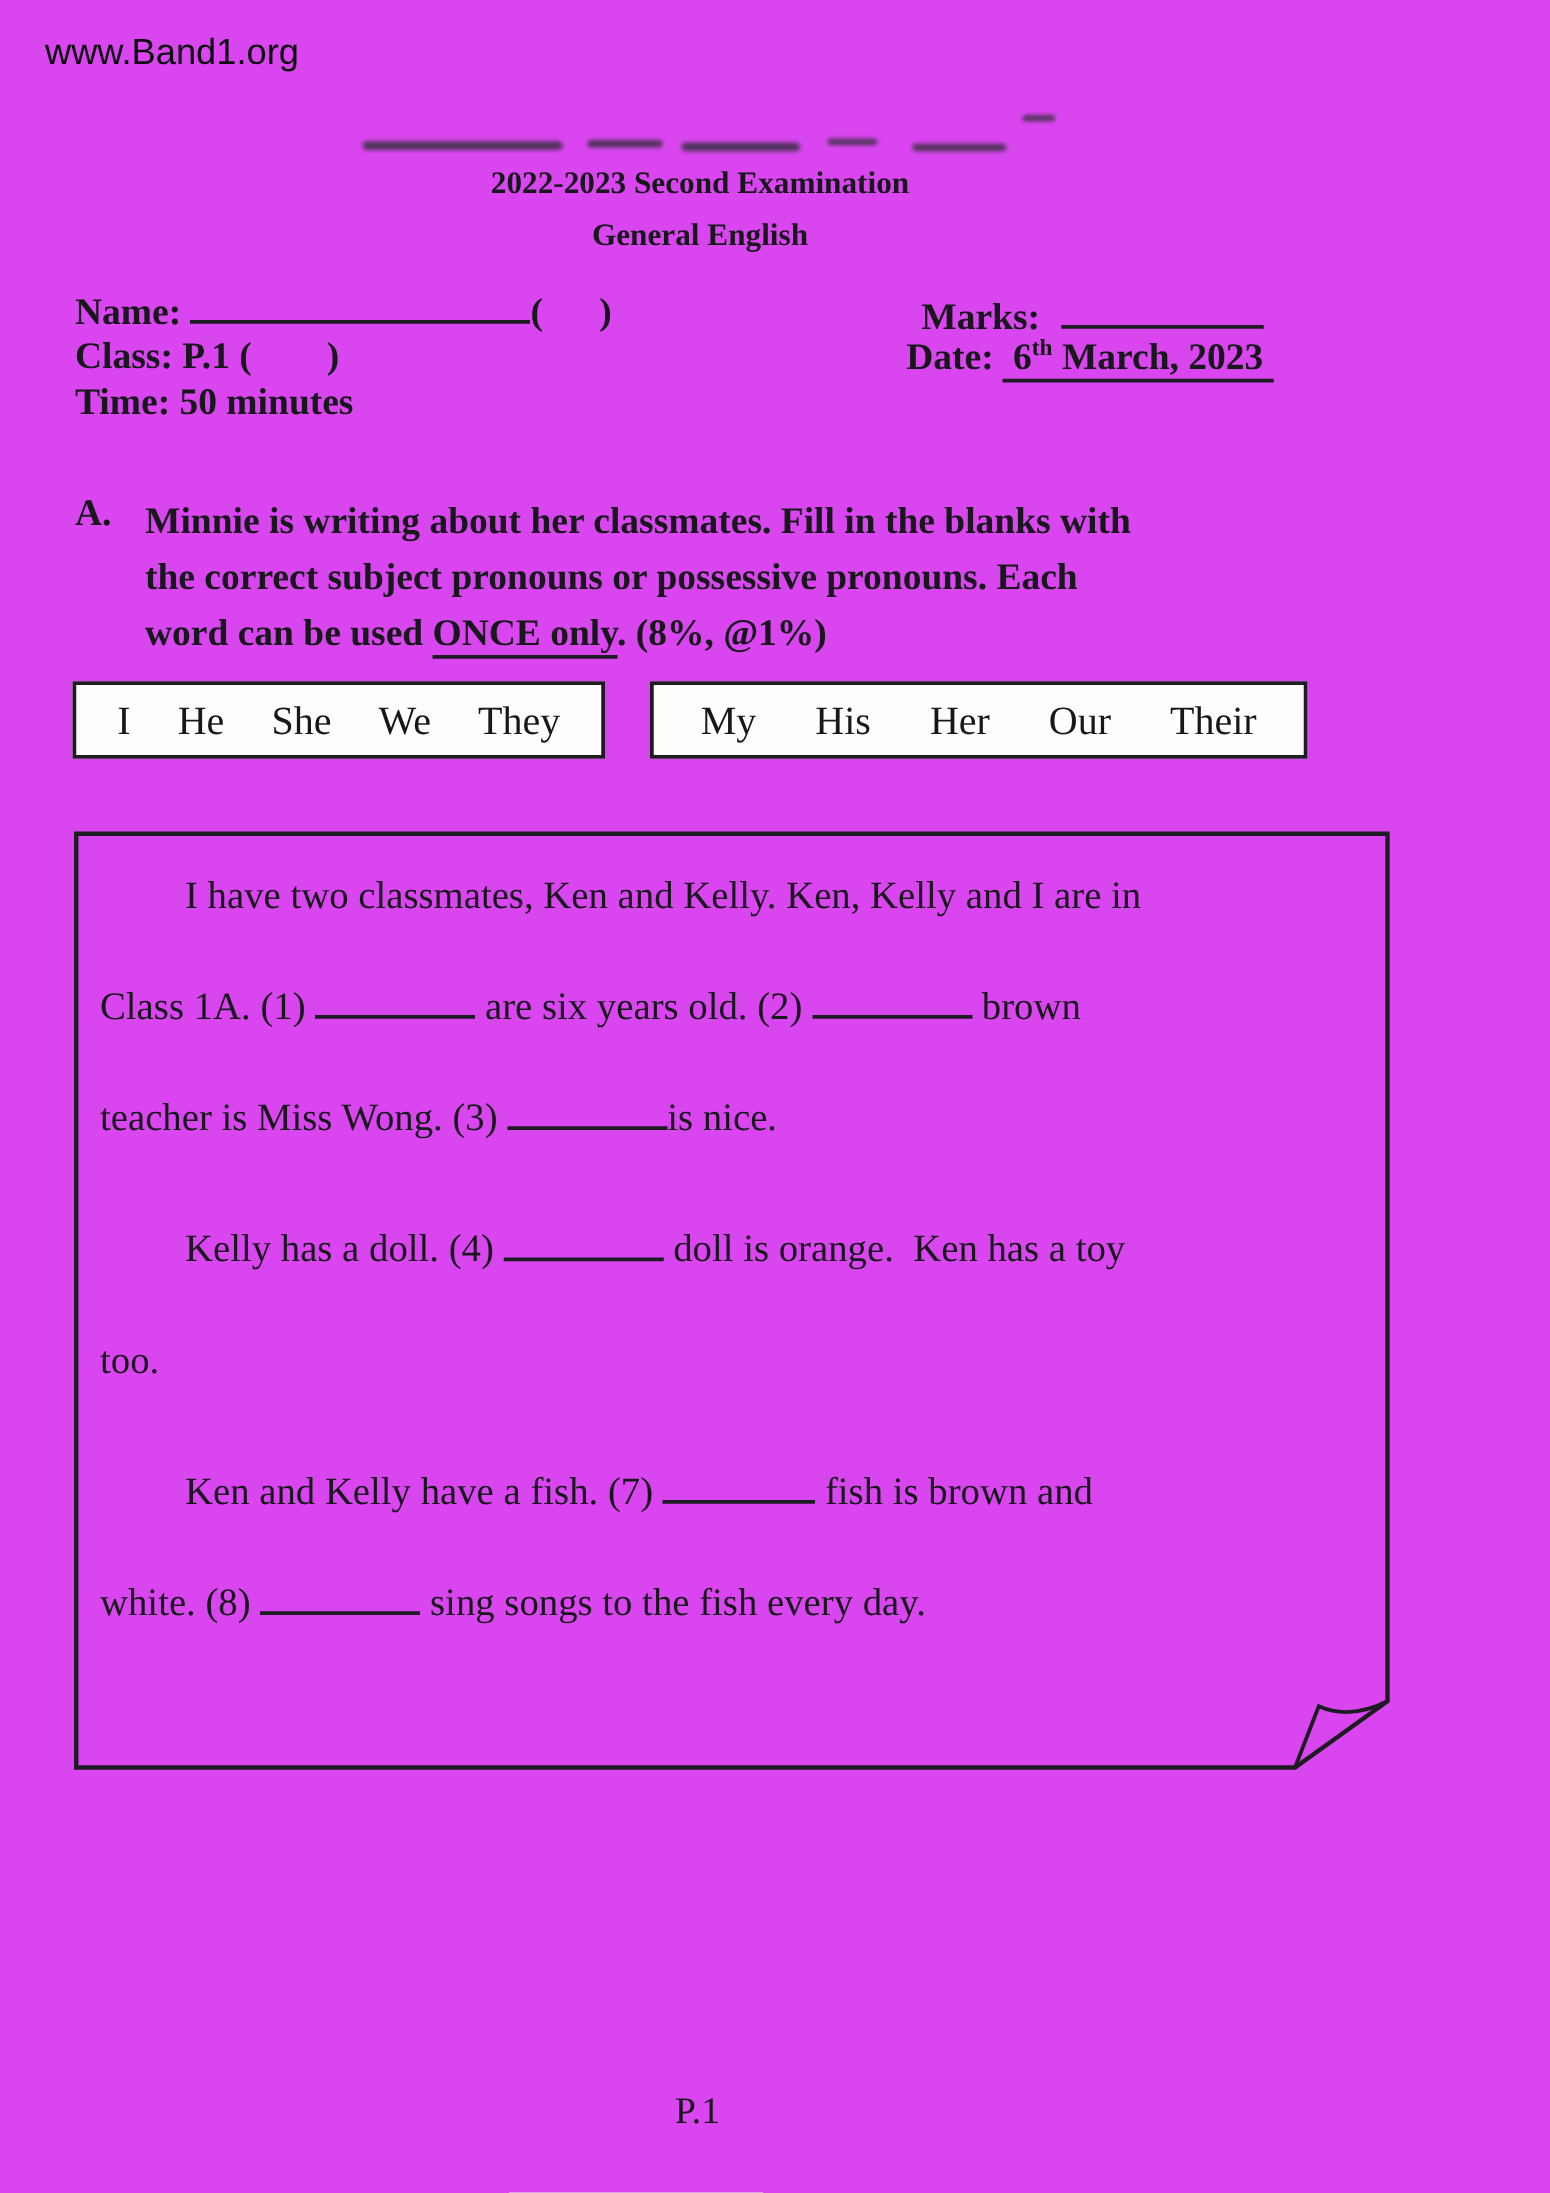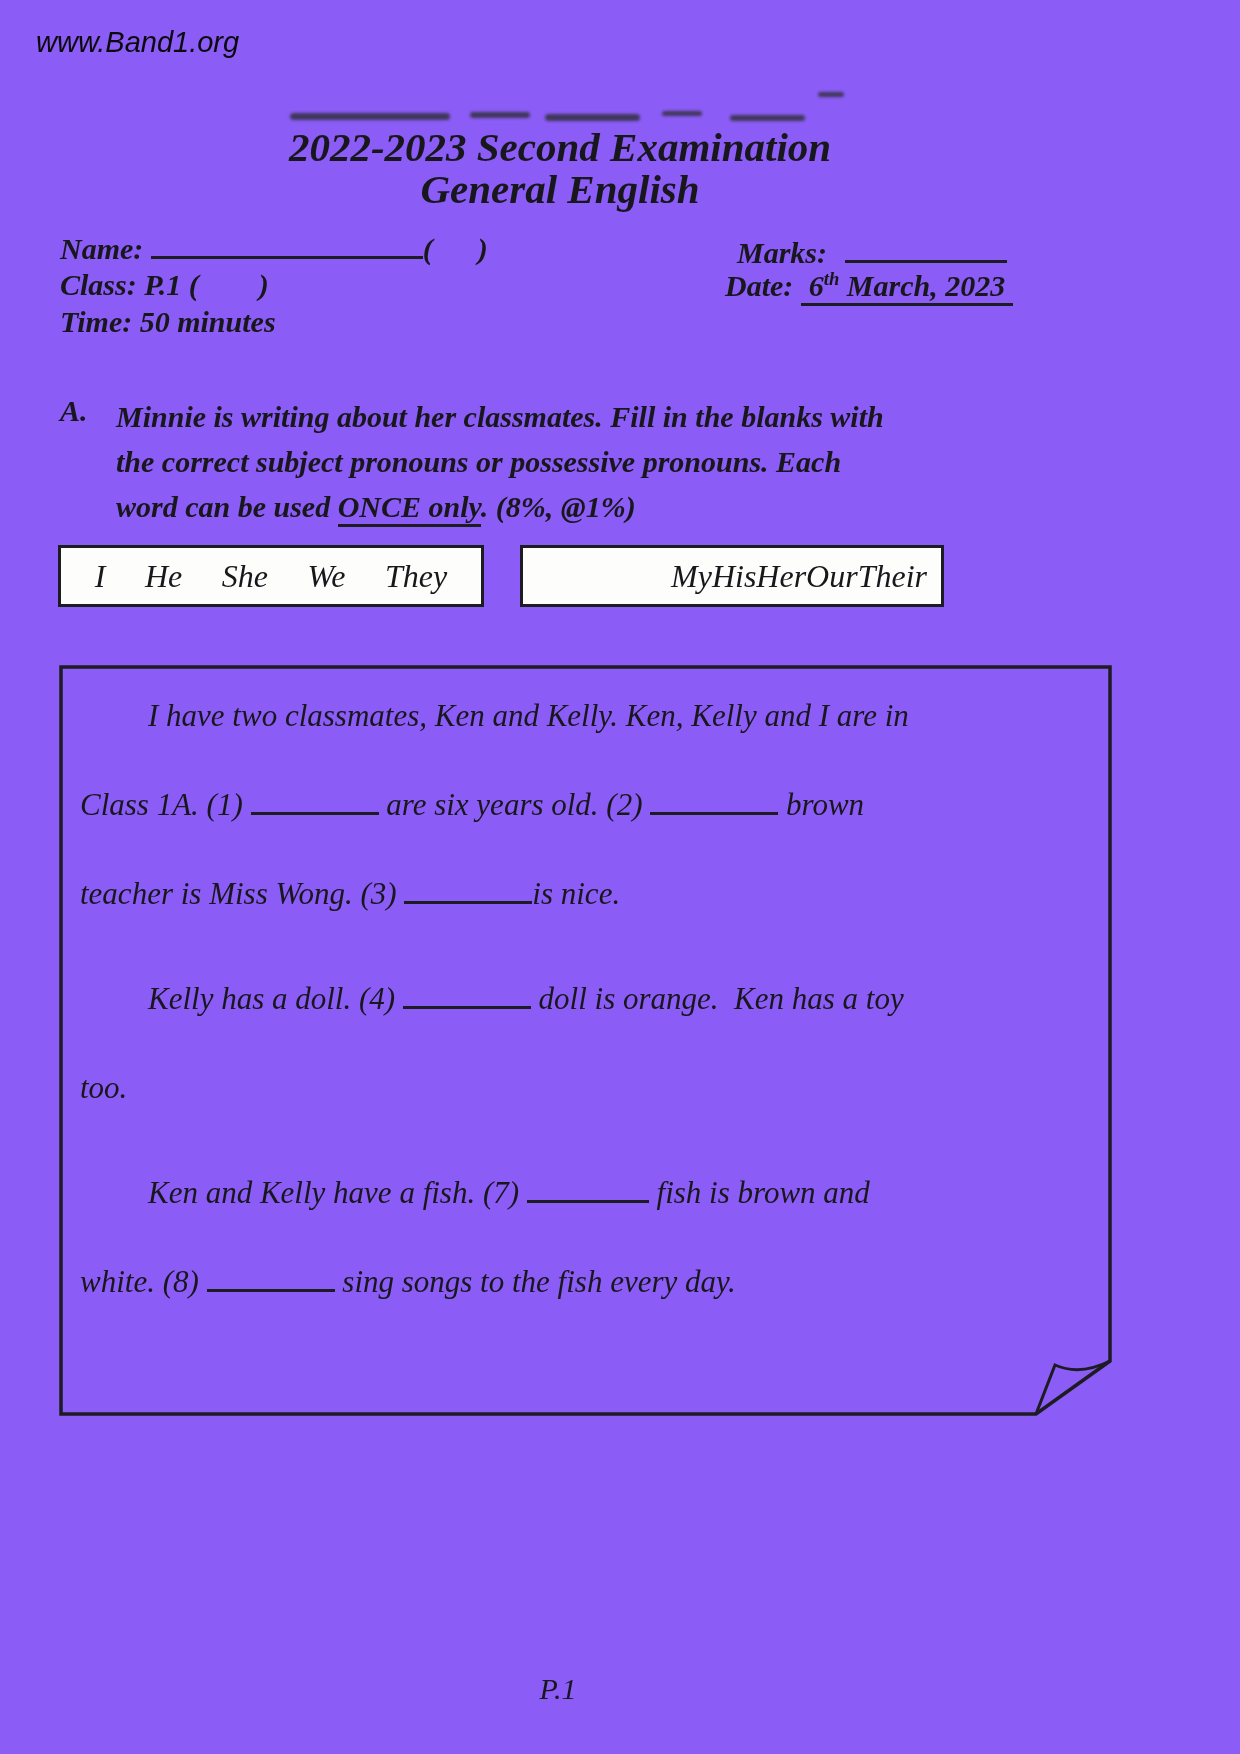--- a/index.html
+++ b/index.html
@@ -1,20 +1,19 @@
 <!DOCTYPE html>
 <html><head>
 <meta charset="utf-8">
 <style>
   html,body { margin:0; padding:0; background:#e8e8e8; }
   .page {
     position:relative; width:1240px; height:1754px; margin:0 auto;
-    background:#8b5cf6; color:#17171c; overflow:hidden;
+    background:#d946ef; color:#17171c; overflow:hidden;
     font-family:"Liberation Serif", serif;
-    font-style:italic;
   }
 
   
   .watermark {
     position:absolute; left:36px; top:26px;
     font-family:"Liberation Sans", sans-serif; font-size:29px; color:#0b0b0e;
   }
 
   
   .smudge { position:absolute; left:290px; top:110px; width:560px; height:16px;
@@ -22,21 +21,21 @@
   .smudge i { position:absolute; background:#2e2e34; border-radius:4px; display:block; }
   .smudge .s1 { left:0;   top:3px; width:160px; height:7px; }
   .smudge .s2 { left:180px; top:2px; width:60px; height:6px; }
   .smudge .s3 { left:255px; top:4px; width:95px; height:7px; }
   .smudge .s4 { left:372px; top:1px; width:40px; height:5px; }
   .smudge .s5 { left:440px; top:5px; width:75px; height:6px; }
   .smudge .s6 { left:528px; top:-18px; width:26px; height:5px; }
 
   .title {
     position:absolute; left:0; top:126px; width:1120px; text-align:center;
-    font-weight:bold; font-size:41px; line-height:42px;
+    font-weight:bold; font-size:25px; line-height:42px;
   }
 
   .hrow { position:absolute; font-size:30px; font-weight:bold; white-space:nowrap; }
   .name-row  { left:60px;  top:226px; }
   .marks-row { left:737px; top:230px; }
   .class-row { left:60px;  top:268px; }
   .date-row  { left:725px; top:268px; }
   .time-row  { left:60px;  top:305px; }
 
   .blankline { display:inline-block; border-bottom:3px solid #1c1c22;
@@ -52,21 +51,21 @@
   .sec-label { width:56px; flex:none; }
   .instruction .tline { white-space:nowrap; line-height:45px; height:45px; }
   .uline { border-bottom:3px solid #1c1c22; padding-bottom:1px; }
 
   
   .wordbox { position:absolute; top:545px; height:62px; border:3px solid #1c1c22;
              box-sizing:border-box; display:flex; align-items:center;
              justify-content:space-around; font-size:32px; padding:0 14px;
              background:#fdfdfc; }
   .wordbox1 { left:58px;  width:426px; }
-  .wordbox2 { left:520px; width:424px;justify-content:flex-end; }
+  .wordbox2 { left:520px; width:526px; }
 
   
   .passage-box { position:absolute; left:58px; top:663px; width:1057px; height:756px; }
   .box-outline { position:absolute; left:0; top:0; width:100%; height:100%; }
   .passage-text { position:absolute; left:22px; top:8px; right:30px; font-size:31px; }
   .passage-text .tline { white-space:nowrap; line-height:89px; height:89px; }
   .passage-text .indent { padding-left:68px; }
   .passage-text .para-gap { margin-top:16px; }
   .blank { display:inline-block; border-bottom:3px solid #1c1c22; height:1em;
            vertical-align:baseline; }

